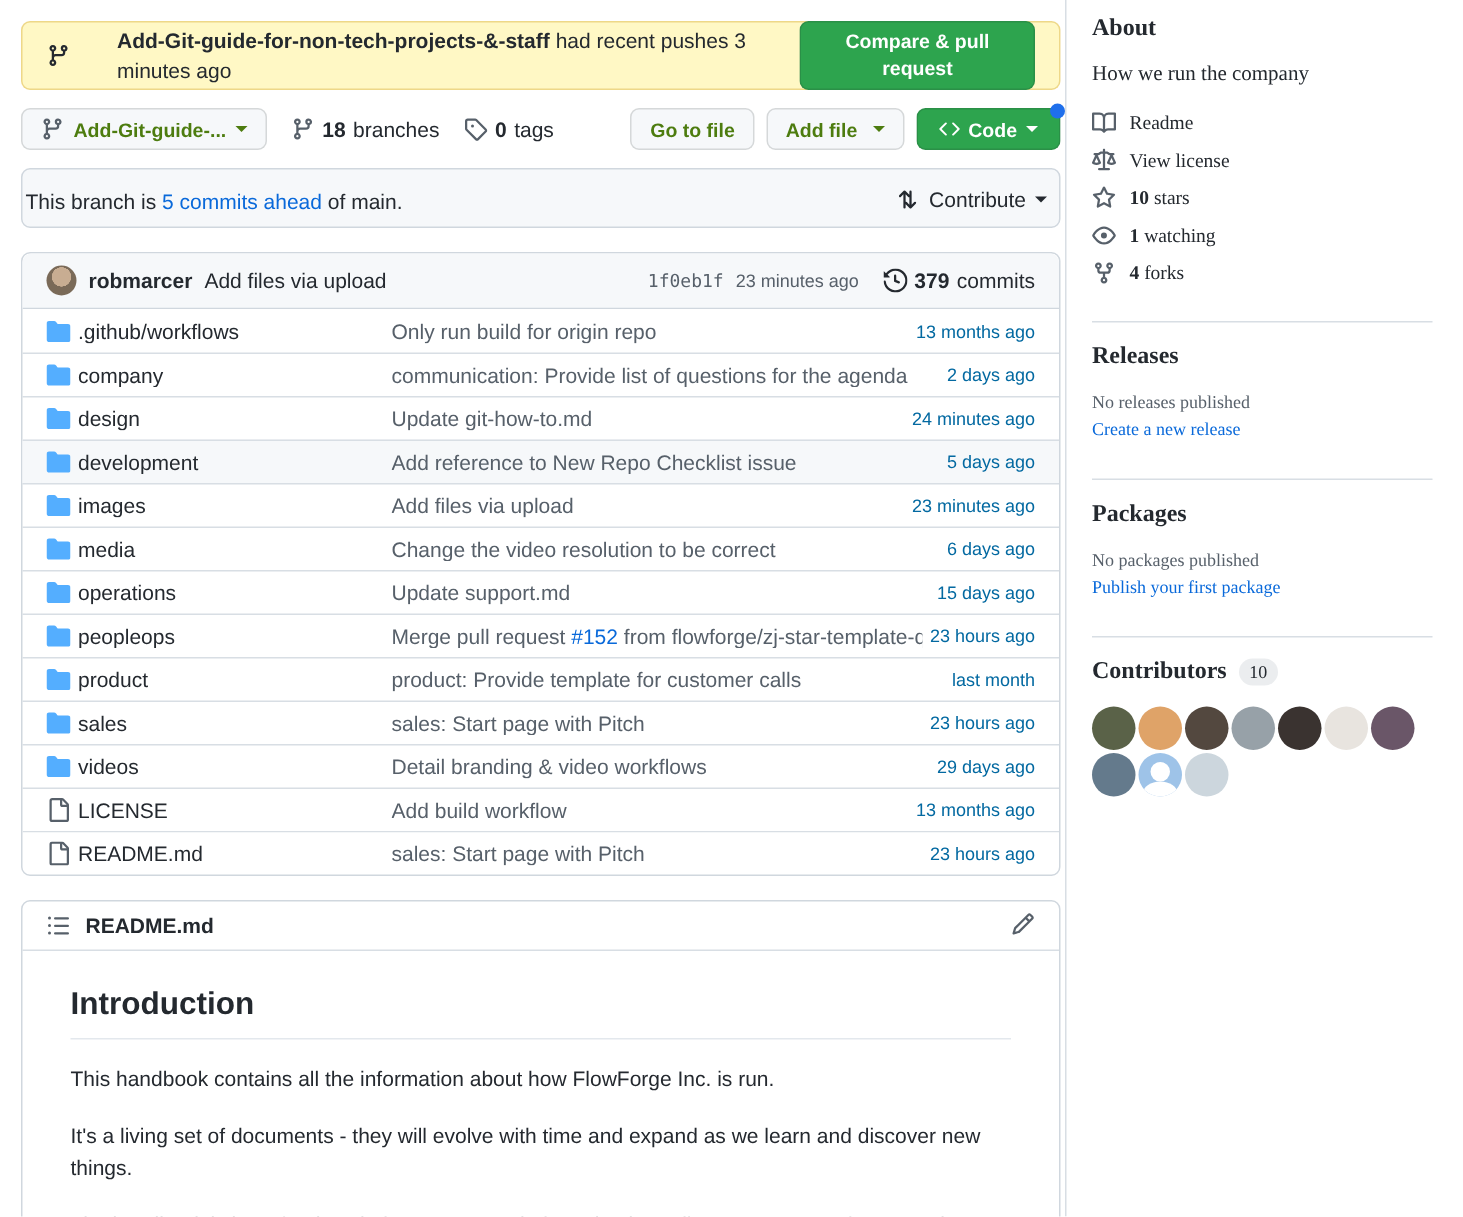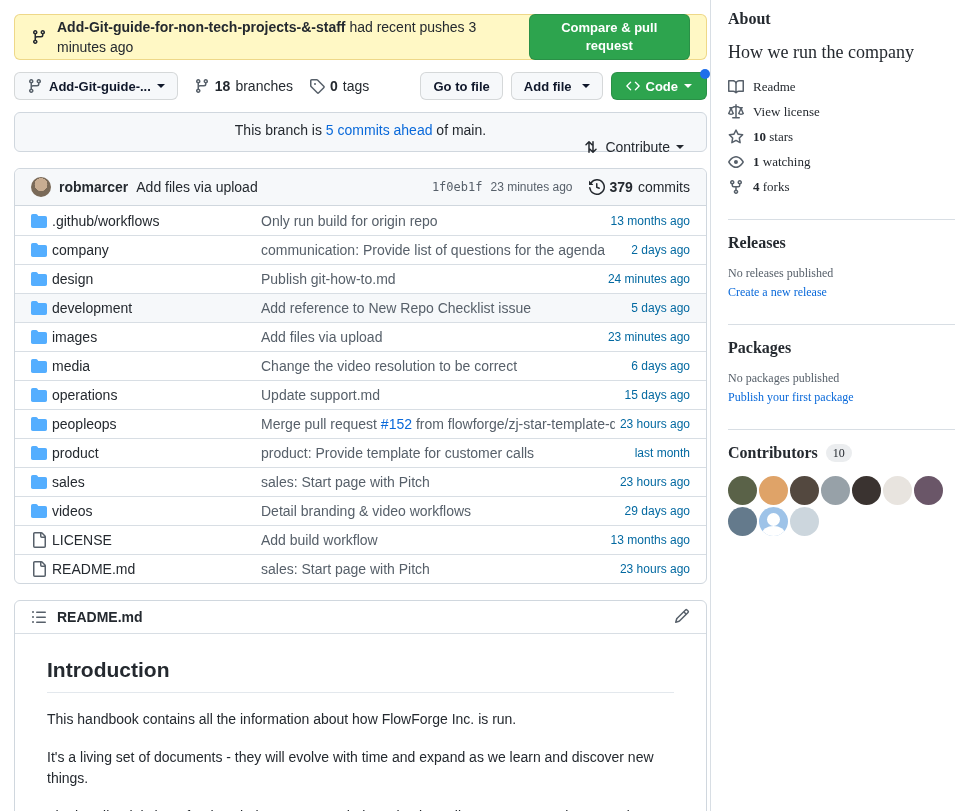--- a/index.html
+++ b/index.html
@@ -23,36 +23,36 @@
   
   .flash {
     display:flex; align-items:center; gap:10px;
     background: var(--banner-bg, #fff8c5);
     border: 1px solid rgba(212,167,44,0.4);
     border-radius: 6px;
     padding: 10px 16px;
     margin-bottom: 12px;
     height: 46px;
   }
-  .flash-text { line-height: 20px; }
+  .flash-text { line-height: 20px; margin-left: 21px; }
   .branch-bold { font-weight: 700; }
   .btn-primary {
     margin-left:auto;
     background: var(--accent-green, #2da44e);
     color:#fff; font-weight:700; font-size:13px;
     border: 1px solid rgba(27,31,36,0.15);
     border-radius: 6px; padding: 4px 12px; line-height: 18px;
     cursor:pointer; font-family: inherit;
   }
 
   
   .toolbar { display:flex; align-items:center; margin-bottom:12px; height:28px; }
   .btn {
     display:inline-flex; align-items:center; gap:6px;
-    background:#f6f8fa; color:#0f172a;
+    background:#f6f8fa; color:#4d7c0f;
     border:1px solid rgba(27,31,36,0.15);
     border-radius:6px; padding:3px 12px; height:28px;
     font-size:13px; font-weight:600; font-family:inherit; cursor:pointer;text-align:center;
   }
   .btn .muted-ic { color:#57606a; }
   .stat-link { display:inline-flex; align-items:center; gap:5px; margin-left:16px; color:#24292f; text-decoration:none; }
   .stat-link .oct { color:#57606a; }
   .stat-link b { font-weight:700; }
   .toolbar-spacer { flex:1; }
   .toolbar .btn + .btn { margin-left:8px;gap:10px; }
@@ -63,23 +63,23 @@
     border:1px solid rgba(27,31,36,0.15); border-radius:6px;
     padding:3px 14px; height:28px; font-size:13px; font-weight:700;
     font-family:inherit; cursor:pointer;text-align:center;
   }
   .code-dot { position:absolute; top:-4px; right:-4px; width:10px; height:10px;
     border-radius:50%; background: var(--notif-blue, #1f6feb); }
   .caret { width:0; height:0; border-left:4px solid transparent; border-right:4px solid transparent; border-top:4px solid currentColor; display:inline-block; }
 
   
   .branch-status {
-    display:flex; align-items:center;
+    display:flex; align-items:flex-end;
     background:#f6f8fa; border:1px solid #d0d7de; border-radius:6px;
-    padding: 9px 16px; height:40px; margin-bottom:16px;flex-direction:column;
+    padding: 9px 2px; height:40px; margin-bottom:16px;
   }
   a.inline-link { color: var(--link-blue, #0969da); text-decoration:none; }
   .contribute { margin-left:auto; display:inline-flex; align-items:center; gap:6px; background:none; border:none; font:inherit; color:#24292f; cursor:pointer; }
 
   
   .file-box { border:1px solid #d0d7de; border-radius:6px; }
   .commit-row {
     display:flex; align-items:center; gap:8px;
     background:#f6f8fa; border-bottom:1px solid #d0d7de;
     border-radius:6px 6px 0 0; padding: 8px 16px; height:37px;
@@ -122,21 +122,21 @@
     font-size:21px; font-weight:700; margin:6px 0 16px;
     padding-bottom:10px; border-bottom:1px solid #e3e8ed;
   }
   .readme-body p { margin:0 0 16px; line-height:1.55; }
 
   
   .side-section { padding: 14px 0 24px; border-bottom:1px solid #d8dee4;font-family:Liberation Serif, serif; }
   .side-section:first-child { padding-top:0; }
   .side-section:last-child { border-bottom:none; }
   .side-title { font-size:16px; font-weight:700; margin:0 0 14px; }
-  .about-desc { margin:0 0 16px; font-size:18px; }
+  .about-desc { margin:0 0 16px; font-size:14px; }
   .about-list { list-style:none; margin:0; padding:0; display:flex; flex-direction:column; gap:9px; }
   .about-item { display:flex; align-items:center; gap:9px; font-size:13px; color:#24292f; cursor:pointer; }
   .about-item .oct { color:#57606a; }
   .about-item b { font-weight:700; }
   .side-muted { font-size:12px; color:#57606a; margin:0 0 3px; }
   .side-link { font-size:12px; color: var(--link-blue, #0969da); text-decoration:none; }
   .contrib-header { display:flex; align-items:center; gap:8px; margin-bottom:14px; }
   .contrib-header .side-title { margin:0; }
   .counter-pill {
     background: rgba(175,184,193,0.25); border-radius:2em;
@@ -305,21 +305,21 @@
     <span class="cell-name">company</span>
     <span class="cell-msg"><span>communication: Provide list of questions for the agenda</span></span>
     <span class="cell-age">2 days ago</span>
   </div>
 
   <div class="file-row">
     <svg class="oct cell-icon dir" width="16" height="16">
               <use href="#icon-folder"></use>
             </svg>
     <span class="cell-name">design</span>
-    <span class="cell-msg"><span>Publish git-how-to.md</span></span>
+    <span class="cell-msg"><span>Update git-how-to.md</span></span>
     <span class="cell-age">24 minutes ago</span>
   </div>
 
   <div class="file-row highlighted">
     <svg class="oct cell-icon dir" width="16" height="16">
               <use href="#icon-folder"></use>
             </svg>
     <span class="cell-name">development</span>
     <span class="cell-msg"><span>Add reference to New Repo Checklist issue</span></span>
     <span class="cell-age">5 days ago</span>

